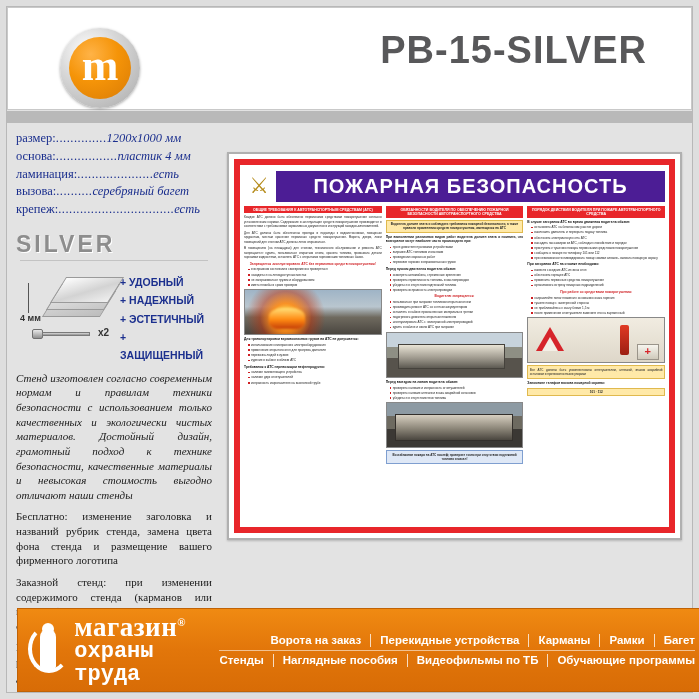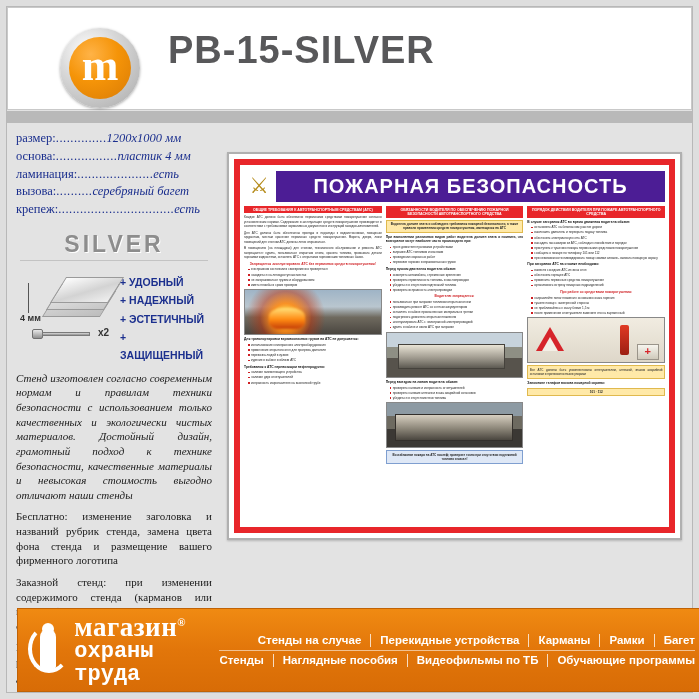--- a/index.html
+++ b/index.html
@@ -53,22 +53,22 @@
     color: #ffffff;
     font-family: "Liberation Serif", serif;
     font-size: 44px;
     font-weight: bold;
     line-height: 1;
     margin-top: -4px;
   }
   .header-title {
     position: absolute;
     left: 160px; top: 0; right: 0; height: 84px;
-    display: flex; align-items: center; justify-content: flex-start;
-    padding-right: 24px;
+    display: flex; align-items: center; justify-content: flex-end;
+    padding-right: 44px;
   }
   .header-title span {
     font-size: 38px;
     font-weight: bold;
     color: #58585a;
     letter-spacing: 1px;
     font-family: "Liberation Sans", sans-serif;
   }
 
   
@@ -97,21 +97,21 @@
     font-family: "Liberation Serif", serif;
     font-size: 12.5px;
     color: #1b2f8e;
     line-height: 1.42;
   }
   .char-list .row { white-space: nowrap; }
   .char-list .row i { font-style: italic; }
   .char-list .dots { letter-spacing: .5px; }
 
   .silver-word {
-    text-align: center;
+    text-align: left;
     font-size: 23px;
     font-weight: bold;
     color: #8d8d8d;
     letter-spacing: 3px;
     margin: 12px 0 2px 0;
     text-shadow: 1px 1px 0 #ffffff;
   }
   .silver-rule {
     height: 1px; background: #c3c3c3; margin: 0 4px 8px 4px;
   }
@@ -626,21 +626,21 @@
         <div class="person"></div>
       </div>
       <div class="words">
         <div class="w1"><span>магазин</span><sup>®</sup></div>
         <div class="w2">охраны труда</div>
       </div>
     </div>
 
     <div class="footer-links">
       <div class="line">
-        <a href="#">Стенды на случае</a>
+        <a href="#">Ворота на заказ</a>
         <span class="sep"></span>
         <a href="#">Перекидные устройства</a>
         <span class="sep"></span>
         <a href="#">Карманы</a>
         <span class="sep"></span>
         <a href="#">Рамки</a>
         <span class="sep"></span>
         <a href="#">Багет</a>
       </div>
       <div class="footer-rule"></div>

